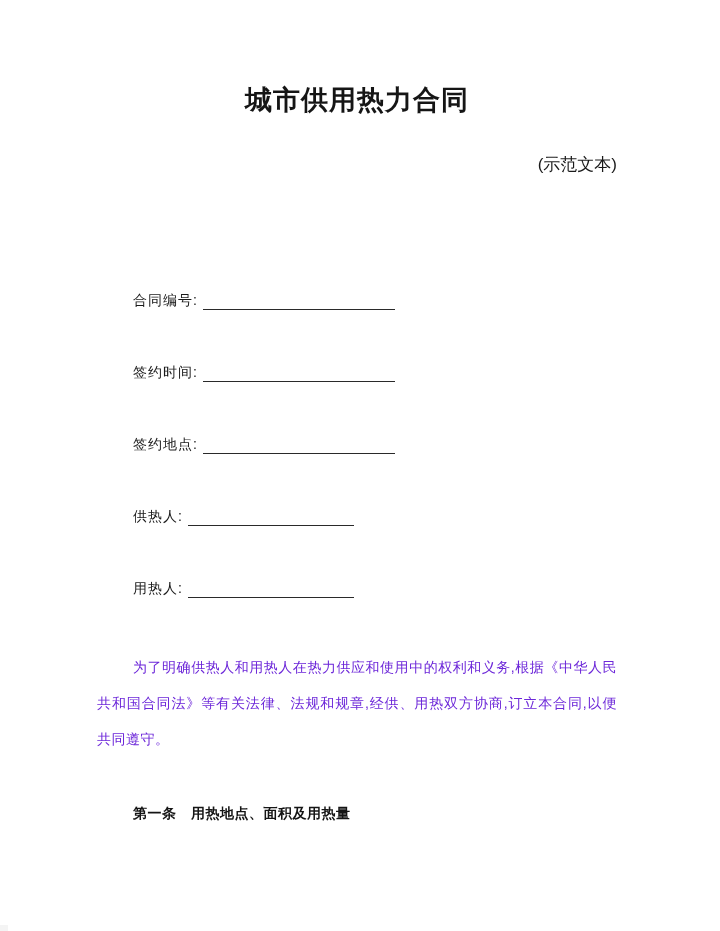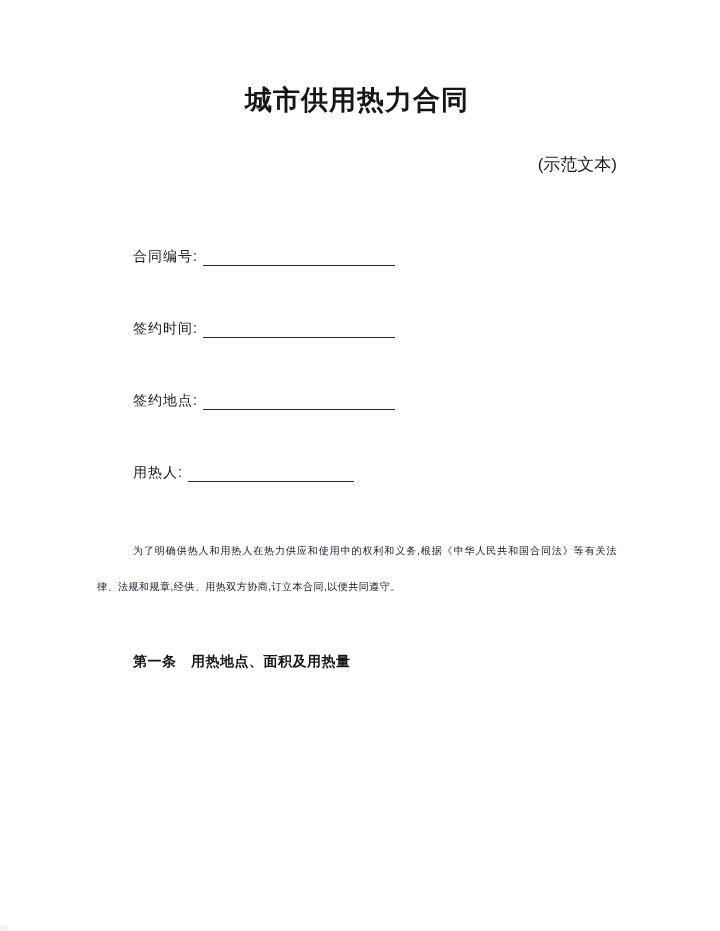--- a/index.html
+++ b/index.html
@@ -32,21 +32,21 @@
     color: #151515;
   }
   .doc-subtitle {
     margin: 36px 0 0 0;
     font-size: 17px;
     line-height: 24px;
     text-align: right;
     color: #1a1a1a;
   }
   .fields {
-    margin-top: 70px;
+    margin-top: 114px;
     padding-left: 36px;
     font-size: 14px;
   }
   .field-row {
     height: 20px;
     margin-bottom: 52px;
     white-space: nowrap;
   }
   .field-row:last-child {
     margin-bottom: 0;
@@ -61,26 +61,26 @@
     display: inline-block;
     vertical-align: bottom;
     height: 17px;
     margin-left: 5px;
     border-bottom: 1px solid #2a2a2a;
   }
   .blank-long { width: 192px; }
   .blank-short { width: 166px; }
   .preamble {
     margin: 50px 0 0 0;
-    font-size: 10px;
+    font-size: 14px;
     line-height: 36px;
     text-align: justify;
     text-indent: 36px;
     letter-spacing: 0.5px;
-    color: #0f172a;
+    color: #6d28d9;
   }
   .section-heading {
     margin: 46px 0 9px 0;
     font-size: 14px;
     line-height: 20px;
     font-weight: bold;
     text-indent: 36px;
     letter-spacing: 0.5px;
     color: #151515;
   }
@@ -109,20 +109,23 @@
     </div>
 
     <div class="field-row">
       <span class="field-label">签约时间:</span><span class="blank-line blank-long"></span>
     </div>
 
     <div class="field-row">
       <span class="field-label">签约地点:</span><span class="blank-line blank-long"></span>
     </div>
 
+    <div class="field-row">
+      <span class="field-label">供热人:</span><span class="blank-line blank-short"></span>
+    </div>
 
     <div class="field-row">
       <span class="field-label">用热人:</span><span class="blank-line blank-short"></span>
     </div>
 
   </div>
 
   <p class="preamble">为了明确供热人和用热人在热力供应和使用中的权利和义务,根据《中华人民共和国合同法》等有关法律、法规和规章,经供、用热双方协商,订立本合同,以便共同遵守。</p>
 
   <p class="section-heading">第一条　用热地点、面积及用热量</p>

